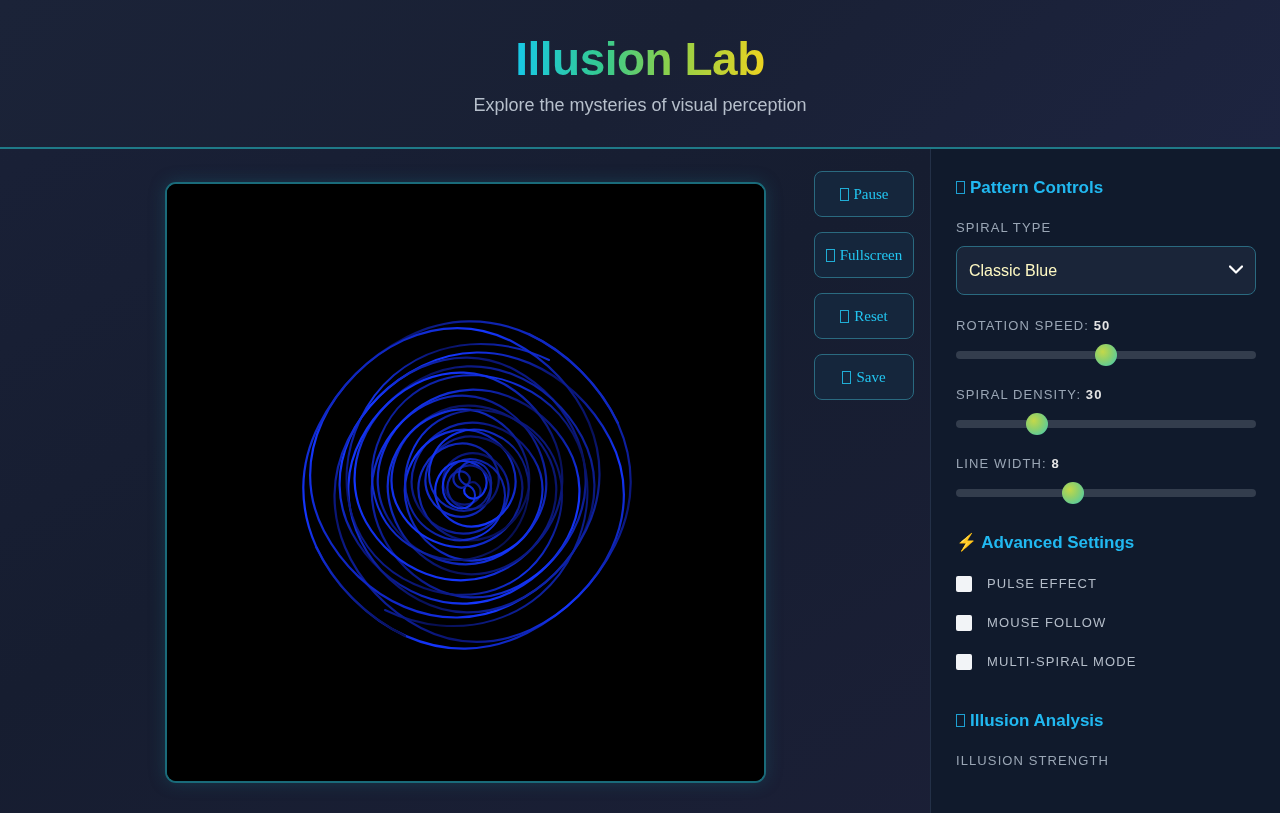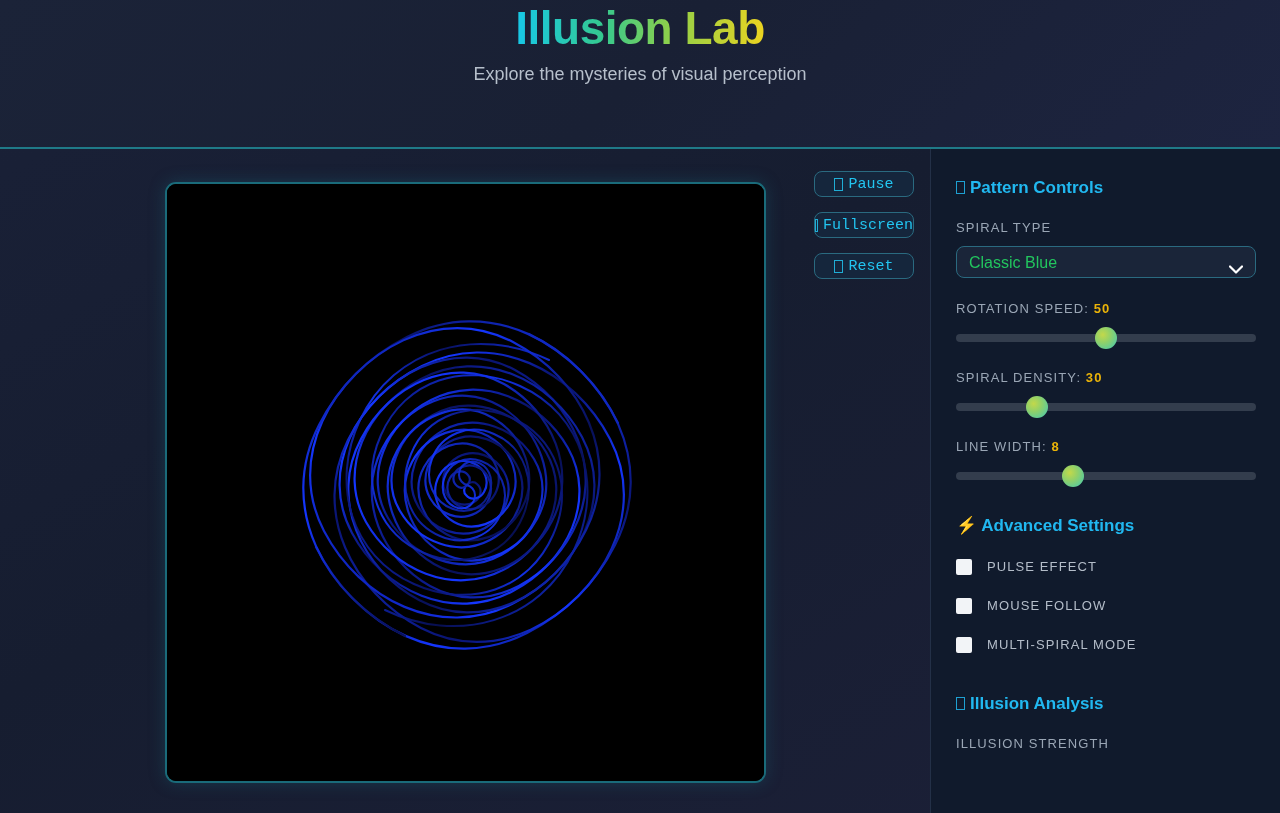--- a/index.html
+++ b/index.html
@@ -18,21 +18,21 @@
 
   
   #app-header {
     height: 149px;
     width: 1280px;
     background: linear-gradient(135deg, #1b2338 0%, #192034 50%, #1d2440 100%);
     border-bottom: 2px solid #1f7a88;
     display: flex;
     flex-direction: column;
     align-items: center;
-    justify-content: flex-start;
+    justify-content: center;
     position: relative;
   }
 
   #app-title {
     font-size: 46px;
     font-weight: bold;
     letter-spacing: -0.5px;
     background: linear-gradient(90deg, #17c8e8 0%, #35c98f 35%, #8ed04a 62%, #ecd320 100%);
     -webkit-background-clip: text;
     background-clip: text;
@@ -82,28 +82,28 @@
     position: absolute;
     left: 814px;
     top: 22px;
     width: 100px;
     display: flex;
     flex-direction: column;
     gap: 15px;
   }
 
   .action-btn {
-    height: 26px;
+    height: 46px;
     width: 100px;
     background: #15263c;
     border: 1px solid #2a6a80;
     border-radius: 8px;
     color: #22c5f0;
     font-size: 15px;
-    font-family: Liberation Mono, monospace;
+    font-family: Liberation Serif, serif;
     cursor: pointer;
     display: flex;
     align-items: center;
     justify-content: center;
     white-space: nowrap;
   }
 
   
   #control-panel {
     width: 350px;
@@ -128,33 +128,33 @@
   .field-label {
     font-size: 13px;
     letter-spacing: 1.1px;
     color: #9aa6b5;
     text-transform: uppercase;
     line-height: 18px;
     margin-bottom: 9px;
   }
 
   .field-value {
-    color: #eab308;
+    color: #e5e5e5;
     font-weight: bold;
     margin-top: 36px;
   }
 
   
   #spiral-type-select {
     width: 300px;
-    height: 32px;
+    height: 49px;
     background: #1a2539;
     border: 1px solid #2a6a80;
     border-radius: 8px;
-    color: #22c55e;
+    color: #fef9c3;
     font-size: 16px;
     font-family: "Liberation Sans", sans-serif;
     padding: 0 12px;
     appearance: none;
     -webkit-appearance: none;
     cursor: pointer;
   }
 
   .select-wrap { position: relative; width: 300px; margin-bottom: 22px; }
 
@@ -335,20 +335,24 @@
           <span>Pause</span>
       </button>
       <button class="action-btn">
         <span class="tofu"></span>
           <span>Fullscreen</span>
       </button>
       <button class="action-btn">
         <span class="tofu"></span>
           <span>Reset</span>
       </button>
+      <button class="action-btn">
+        <span class="tofu"></span>
+          <span>Save</span>
+      </button>
     </div>
   </div>
 
   <div id="control-panel">
 
     <div class="panel-heading">
       <span class="tofu"></span><span>Pattern Controls</span>
     </div>
 
     <div class="field-label">SPIRAL TYPE</div>

